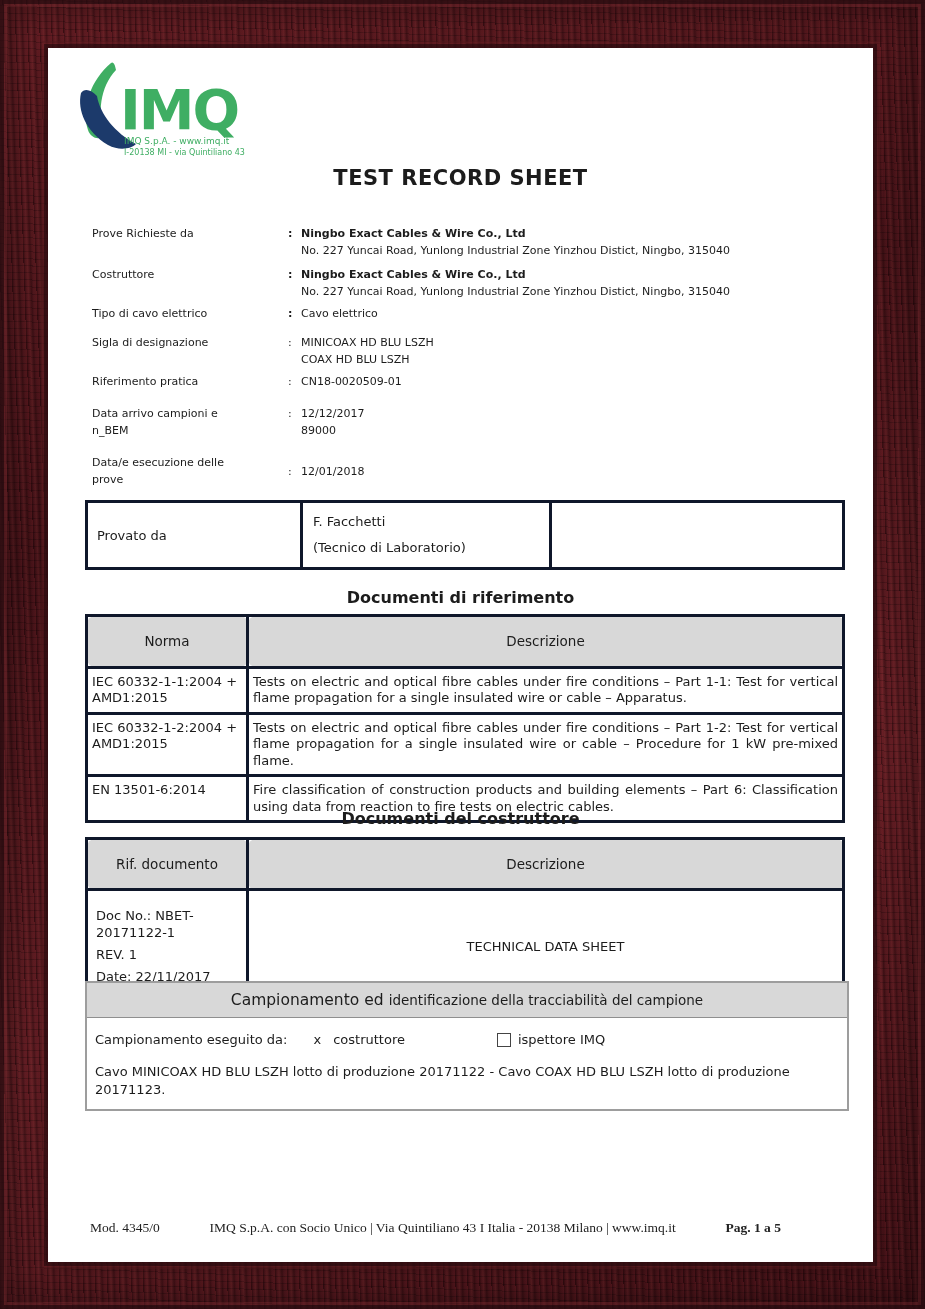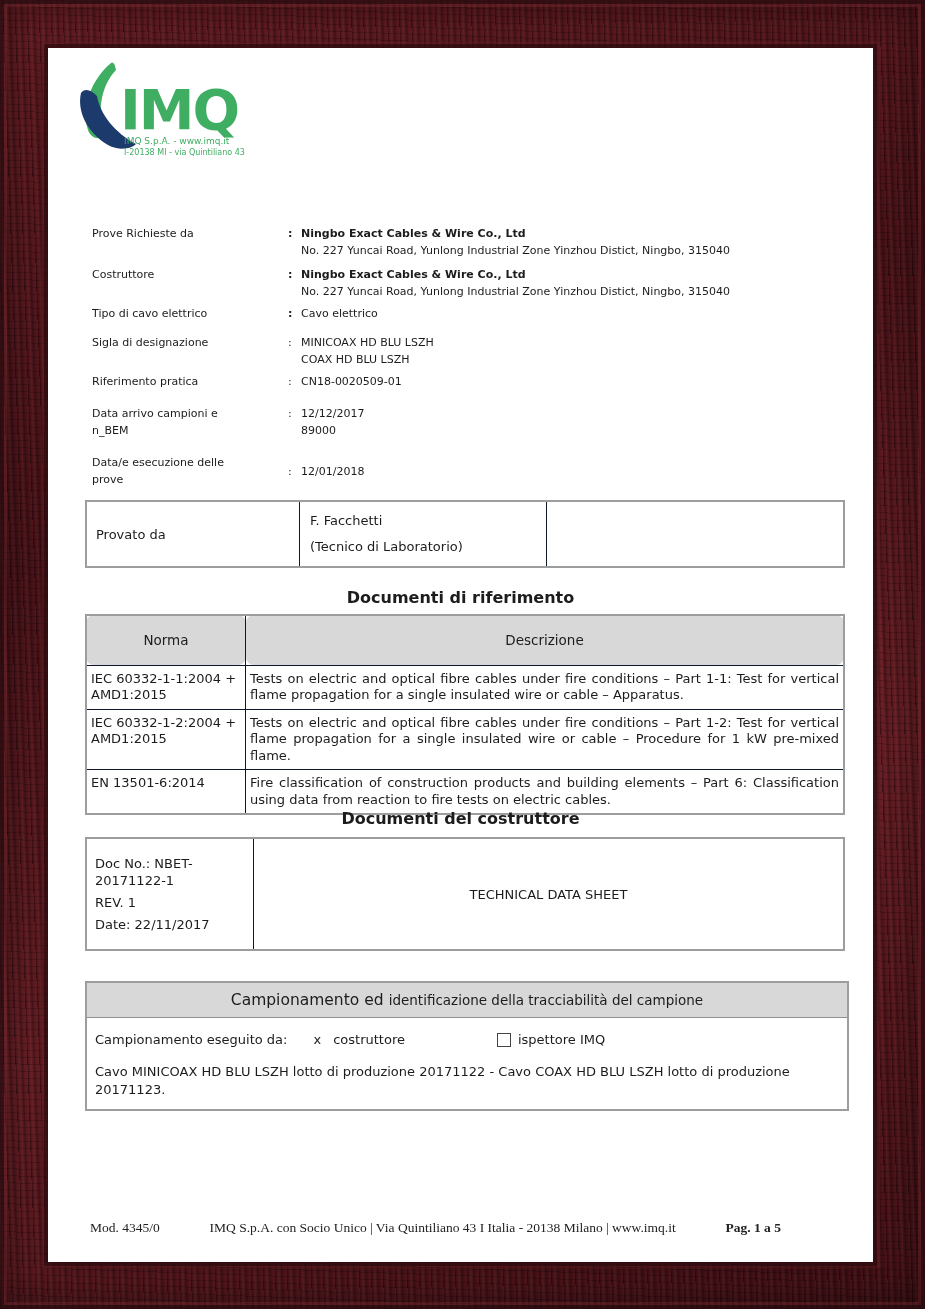--- a/index.html
+++ b/index.html
@@ -44,21 +44,21 @@
   .flabel{width:196px;flex:none;}
   .fvalue{display:flex;flex:1;}
   .colon{width:13px;flex:none;}
   .vlines > div{line-height:17px;}
   .gap-a{margin-top:7px;} .gap-b{margin-top:5px;} .gap-c{margin-top:12px;}
   .gap-d{margin-top:5px;} .gap-e{margin-top:15px;} .gap-f{margin-top:15px;}
 
   
   table{border-collapse:collapse;table-layout:fixed;}
   .tbl{width:760px;font-size:13px;}
-  .tbl td{border:1px solid #0f172a;}
+  .tbl td{border:3px solid #0f172a;}
   .tbl{border:2px solid #9d9d9d;}
   .thead td{background:#d8d8d8;text-align:center;padding:16px 4px;font-size:13.5px;border-radius:8px;}
 
   .provato-wrap{position:absolute;left:37px;top:452px;}
   .provato td{height:62px;}
   .provato .c1{width:202px;vertical-align:middle;padding-left:9px;}
   .provato .c2{width:235px;vertical-align:middle;padding-left:10px;}
   .provato .c2 div{line-height:26px;}
 
   .ref-heading{position:absolute;left:0;right:0;top:540px;margin:0;text-align:center;font-size:16px;font-weight:bold;}
@@ -102,20 +102,21 @@
   <div class="logo">
     <svg width="182" height="102" viewBox="0 0 182 102">
       <path d="M35,3 C15,20 5,47 12,70 C15,79 25,81 29,74 C21,54 24,27 40,10 C39,4 37,1 35,3 Z" fill="#3fae63"></path>
       <path d="M5,33 C1,50 10,72 32,85 C43,91 55,89 60,84 C39,73 24,54 21,36 C15,29 8,28 5,33 Z" fill="#1c3a6b"></path>
       <text class="logo-acronym" x="44" y="69" font-size="56" fill="#3fae63">IMQ</text>
       <text class="logo-sub" x="48" y="84" font-size="9" fill="#3fae63">IMQ S.p.A. - www.imq.it</text>
       <text class="logo-sub" x="48" y="95" font-size="8" fill="#3fae63">I-20138 MI - via Quintiliano 43</text>
     </svg>
   </div>
 
+  <h1 class="title">TEST RECORD SHEET</h1>
 
   <div class="fields">
 
     <div class="frow">
       <div class="flabel">
           <div>Prove Richieste da</div>
         </div>
       <div class="fvalue">
         <span class="colon bold">:</span>
         <div class="vlines">
@@ -240,20 +241,24 @@
         <td class="just">Fire classification of construction products and building elements – Part 6: Classification using data from reaction to fire tests on electric cables.</td>
       </tr>
     </tbody>
       </table>
   </div>
 
   <h2 class="constr-heading">Documenti del costruttore</h2>
   <div class="constr-wrap">
     <table class="tbl constr">
       <tbody>
+          <tr class="thead">
+        <td class="c1">Rif. documento</td>
+        <td>Descrizione</td>
+      </tr>
       <tr>
         <td class="c1 rif">
           <div>Doc No.: NBET-20171122-1</div>
           <div class="mt">REV. 1</div>
           <div class="mt">Date: 22/11/2017</div>
         </td>
         <td class="desc">TECHNICAL DATA SHEET</td>
       </tr>
     </tbody>
       </table>

